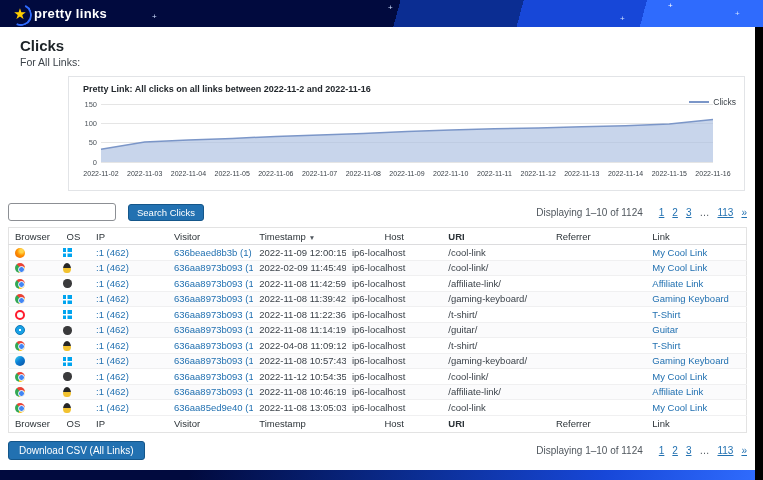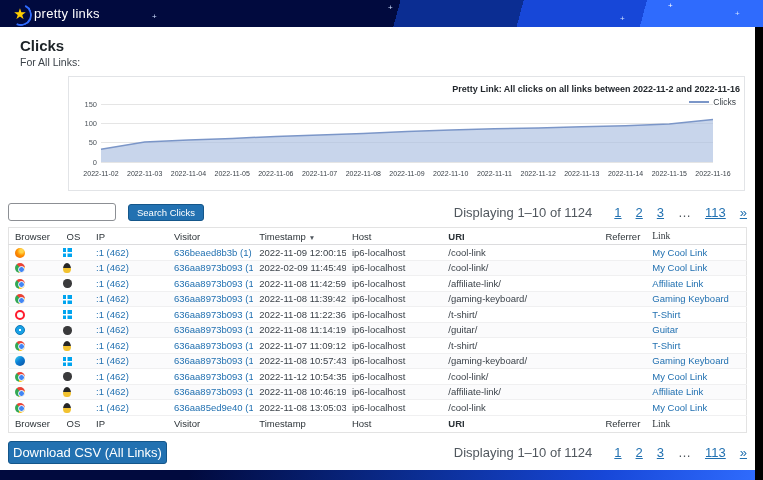--- a/index.html
+++ b/index.html
@@ -18,74 +18,74 @@
     background: linear-gradient(105deg, #010a3e 0%, #010a3e 52%, #0b2d92 52%, #0b2d92 68%, #1747d8 68%, #1747d8 84%, #2f6bfd 84%);
     display: flex; align-items: center; padding-left: 12px;
   }
   .logo { display: flex; align-items: center; gap: 6px; }
   .logo-star { position: relative; color: #ffce00; font-size: 15px; line-height: 1; width: 16px; text-align: center; }
   .logo-star::before {
     content: ""; position: absolute; left: -2px; top: -2px; width: 18px; height: 18px;
     border: 2px solid #2f6bfd; border-top-color: transparent; border-left-color: transparent;
     border-radius: 50%; transform: rotate(-20deg);
   }
-  .logo-text { color: #fff; font-size: 13px; font-weight: 400; letter-spacing: .3px; }
+  .logo-text { color: #fff; font-size: 13px; font-weight: 700; letter-spacing: .3px; }
   .sparkle { position: absolute; color: #cfe0ff; font-size: 8px; line-height: 1; }
   .sp1 { left: 152px; top: 13px; }
   .sp2 { left: 388px; top: 4px; }
   .sp3 { left: 620px; top: 15px; }
   .sp4 { left: 668px; top: 2px; color: #fff; }
   .sp5 { left: 735px; top: 10px; }
 
   
   .content { padding: 0 8px; }
   .page-title { margin: 10px 0 2px 12px; font-size: 15px; font-weight: 600; color: #1d2327; }
   .filter-row { display: flex; align-items: center; gap: 6px; margin: 0 0 8px 12px; font-size: 10.5px; color: #3c434a; }
   .btn {
     background: var(--accent, #2271b1); border: 1px solid #14568a; color: #fff;
     font-size: 9.5px; padding: 2px 8px; border-radius: 3px; cursor: pointer; font-family: inherit;
   }
 
   
   .chart-card { position: relative; margin: 0 2px 12px 60px; border: 1px solid #e2e4e7; background: #fff; padding: 5px 4px 2px 6px; }
-  .chart-title { font-size: 9px; font-weight: 700; color: #23282d; margin: 2px 0 2px 8px; text-align: right; }
+  .chart-title { font-size: 9px; font-weight: 700; color: #23282d; margin: 2px 0 2px 8px; }
   .chart-legend { position: absolute; top: 20px; right: 8px; display: flex; align-items: center; gap: 4px; font-size: 8.5px; color: #3c434a; }
   .legend-line { width: 20px; border-top: 2px solid #4d79c7; display: inline-block; }
   svg text { font-family: "Liberation Sans", "DejaVu Sans", sans-serif; }
   .gridline { stroke: #e5e5e5; stroke-width: 1; shape-rendering: crispEdges; }
   .ytick { font-size: 7.5px; fill: #50575e; text-anchor: end; }
   .xtick { font-size: 7px; fill: #3c434a; text-anchor: middle; }
   .chart-line { fill: none; stroke-width: 1.5; }
 
   
   .toolbar { display: flex; align-items: center; margin: 0 0 6px 0; }
   .search-input { width: 108px; height: 18px; border: 1px solid #8c8f94; border-radius: 3px; font-size: 10px; padding: 0 5px; font-family: inherit; }
   .search-btn { margin-left: 12px; }
-  .pagination { margin-left: auto; font-size: 13px; color: #50575e; display: flex; gap: 14px; align-items: center; text-align: right; }
+  .pagination { margin-left: auto; font-size: 10px; color: #50575e; display: flex; gap: 8px; align-items: center; text-align: right; }
   .pg-summary { margin-right: 8px; }
   .pg-link { color: var(--link, #2271b1); text-decoration: underline; cursor: pointer; }
   .pg-ellipsis { color: #50575e; }
 
   
   .clicks-table { width: 100%; border-collapse: collapse; table-layout: fixed; font-size: 9.5px; border: 1px solid #e3e3e3; background: #fff; }
   .clicks-table th, .clicks-table td { text-align: left; padding: 2px 6px; white-space: nowrap; overflow: hidden; }
   .clicks-table thead th { border-bottom: 1px solid #dcdcde; color: #2c3338; font-weight: 400; height: 17px; }
   .clicks-table tfoot th { border-top: 1px solid #dcdcde; color: #2c3338; font-weight: 400; height: 17px; }
   .clicks-table tbody td { border-bottom: 1px solid #f0f0f1; color: #3c434a; padding: 1.5px 6px; line-height: 11.5px; }
   .clicks-table tbody tr:nth-child(even) { background: #fbfbfc; }
   .clicks-table a { color: var(--link, #2271b1); text-decoration: none; cursor: pointer; }
   .clicks-table th:nth-child(1) { width: 6.5%; }
   .clicks-table th:nth-child(2) { width: 4.5%; text-align: center; }
   .clicks-table th:nth-child(3) { width: 10.5%; }
   .clicks-table th:nth-child(4) { width: 11.5%; }
   .clicks-table th:nth-child(5) { width: 12.5%; }
-  .clicks-table th:nth-child(6) { width: 13%; }
+  .clicks-table th:nth-child(6) { width: 13%; text-align: center; }
   .clicks-table th:nth-child(7) { width: 14.5%; font-weight: bold; }
-  .clicks-table th:nth-child(8) { width: 13%; text-align: right; }
-  .clicks-table th:nth-child(9) { width: 13.5%; font-family: Liberation Serif, serif; }
+  .clicks-table th:nth-child(8) { width: 13%; }
+  .clicks-table th:nth-child(9) { width: 13.5%; }
   .sort-arrow { font-size: 6.5px; margin-left: 3px; color: #50575e; }
 
   
   .bico { display: inline-block; width: 10px; height: 10px; border-radius: 50%; position: relative; vertical-align: middle; }
   .bico.firefox { background: radial-gradient(circle at 65% 30%, #ffd54a 0 18%, #ff9400 45%, #e55b0c 100%); }
   .bico.chrome { background: conic-gradient(from -40deg, #ea4335 0 33%, #fbbc05 33% 66%, #34a853 66% 100%); }
   .bico.chrome::after { content: ""; position: absolute; left: 2.5px; top: 2.5px; width: 5px; height: 5px; border-radius: 50%; background: #4285f4; border: 1px solid #fff; }
   .bico.opera { background: #fff; border: 2.5px solid #ff1b2d; }
   .bico.safari { background: radial-gradient(circle at 50% 50%, #fff 0 18%, #19a1e6 26%); border: 1px solid #1079b8; }
   .bico.edge { background: linear-gradient(140deg, #3dd9f5 0%, #0c80d6 45%, #0a50a0 100%); }
@@ -93,21 +93,21 @@
   .oico.windows { width: 9px; height: 9px;
     background-image: linear-gradient(#fff,#fff), linear-gradient(#fff,#fff), linear-gradient(#00a4ef,#00a4ef);
     background-size: 1.5px 100%, 100% 1.5px, 100% 100%;
     background-position: 50% 0, 0 50%, 0 0; background-repeat: no-repeat; }
   .oico.linux { width: 8px; height: 10px; border-radius: 50% 50% 42% 42% / 58% 58% 42% 42%;
     background: linear-gradient(180deg, #262626 0 48%, #f2c230 48% 100%); }
   .oico.apple { width: 9px; height: 9px; border-radius: 46%; background: #3a3a3c; }
 
   
   .bottom-row { display: flex; align-items: center; margin-top: 8px; }
-  .download-btn { font-size: 13px; padding: 3px 4px; }
+  .download-btn { font-size: 10px; padding: 3px 10px; }
   .bottombar { position: absolute; left: 0; bottom: 0; width: 755px; height: 10px;
     background: linear-gradient(100deg, #010a3e 0%, #010a3e 25%, #0b2d92 55%, #1747d8 80%, #2f6bfd 100%); }
 </style>
 </head>
 <body>
 
 <div class="page">
 
   <div class="topbar">
     <div class="logo">
@@ -257,21 +257,21 @@
             <td>ip6-localhost</td>
             <td>/guitar/</td>
             <td></td>
             <td><a href="#">Guitar</a></td>
           </tr>
           <tr>
             <td><span class="bico chrome"></span></td>
             <td><span class="oico linux"></span></td>
             <td><a href="#">:1 (462)</a></td>
             <td><a href="#">636aa8973b093 (1)</a></td>
-            <td>2022-11-07 11:09:12</td>
+            <td>2022-04-08 11:09:12</td>
             <td>ip6-localhost</td>
             <td>/t-shirt/</td>
             <td></td>
             <td><a href="#">T-Shirt</a></td>
           </tr>
           <tr>
             <td><span class="bico edge"></span></td>
             <td><span class="oico windows"></span></td>
             <td><a href="#">:1 (462)</a></td>
             <td><a href="#">636aa8973b093 (1)</a></td>

